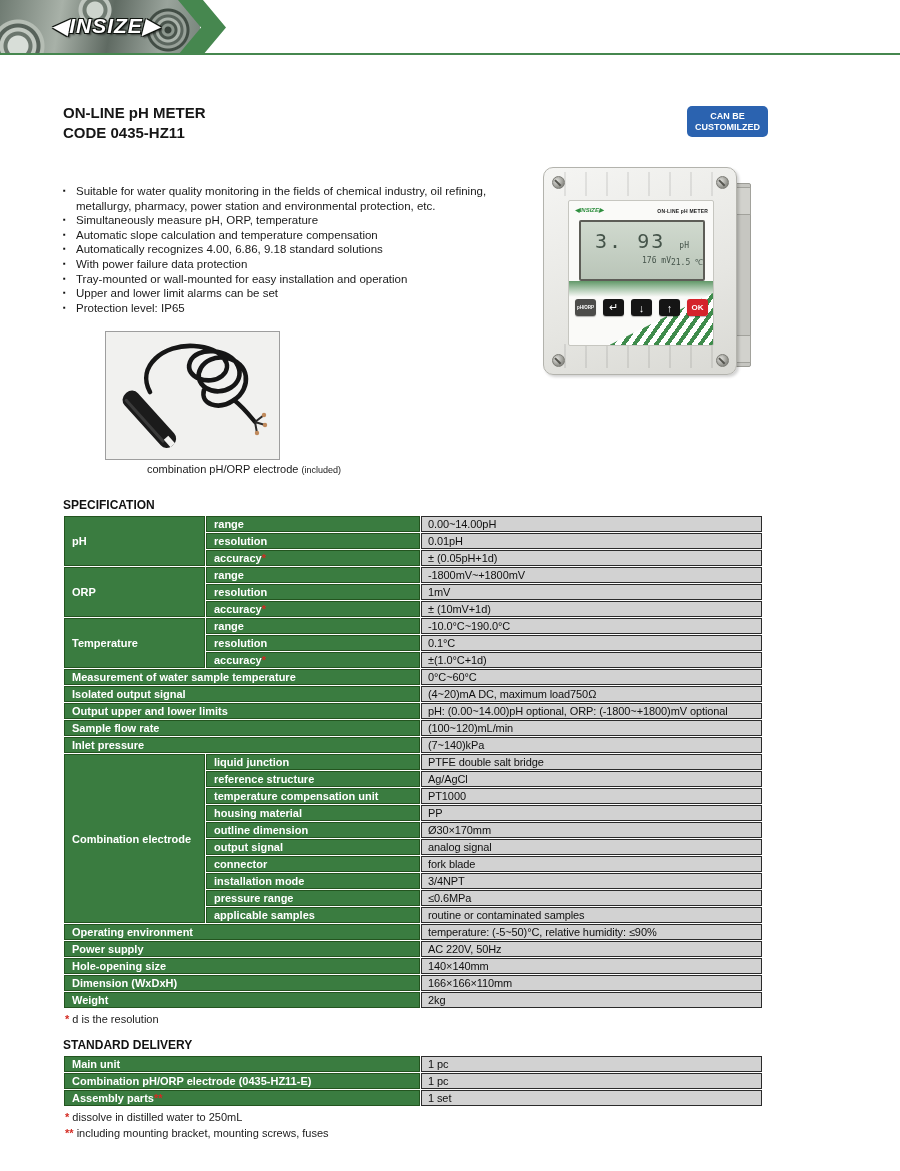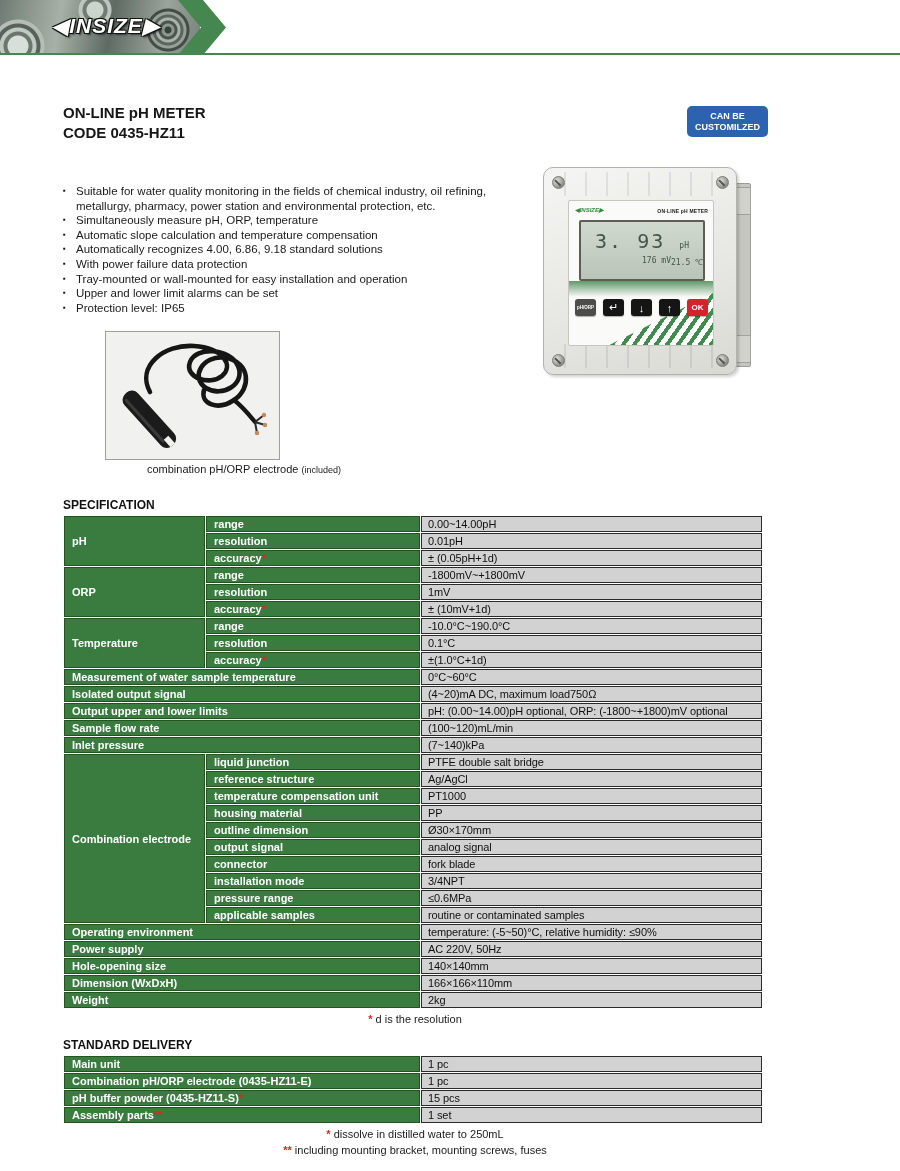--- a/index.html
+++ b/index.html
@@ -71,21 +71,21 @@
 
   
   .tables{position:absolute;left:63px;top:498px;width:702px;}
   .sec-h{font-size:12px;font-weight:bold;color:#111;margin:0 0 3px 0;}
   table.spec{border-collapse:separate;border-spacing:1px;width:700px;table-layout:fixed;}
   td.g{background:var(--table_green);color:#fff;font-weight:bold;font-size:11px;border:1px solid #23541f;
        padding:0 7px;height:14px;line-height:14px;white-space:nowrap;overflow:hidden;}
   td.v{background:var(--table_value_bg);color:#101010;font-size:11px;border:1px solid #2b2b2b;
        padding:0 6px;height:14px;line-height:14px;white-space:nowrap;overflow:hidden;letter-spacing:-.1px;}
   .starred{color:var(--star_red);font-weight:bold;}
-  .fnote{font-size:11px;color:#1a1a1a;margin:4px 0 0 2px;text-align:center;}
+  .fnote{font-size:11px;color:#1a1a1a;margin:4px 0 0 2px;}
   .fnote .starred{font-size:11px;}
   .gap{height:13px;}
 </style>
 </head>
 <body>
 
 <div class="page">
 
   <div>
     <div class="hdr-photo"></div>
@@ -340,24 +340,20 @@
       <tbody>
           <tr>
             <td class="g">Main unit</td>
             <td class="v">1 pc</td>
           </tr>
           <tr>
             <td class="g">Combination pH/ORP electrode (0435-HZ11-E)</td>
             <td class="v">1 pc</td>
           </tr>
           <tr>
-            <td class="g">pH buffer powder (0435-HZ11-S)<span class="starred">*</span></td>
-            <td class="v">15 pcs</td>
-          </tr>
-          <tr>
             <td class="g">Assembly parts<span class="starred">**</span></td>
             <td class="v">1 set</td>
           </tr>
         </tbody>
     </table>
     <div class="fnote">
       <span class="starred">*</span>
       <span>dissolve in distilled water to 250mL</span>
     </div>
     <div class="fnote">

